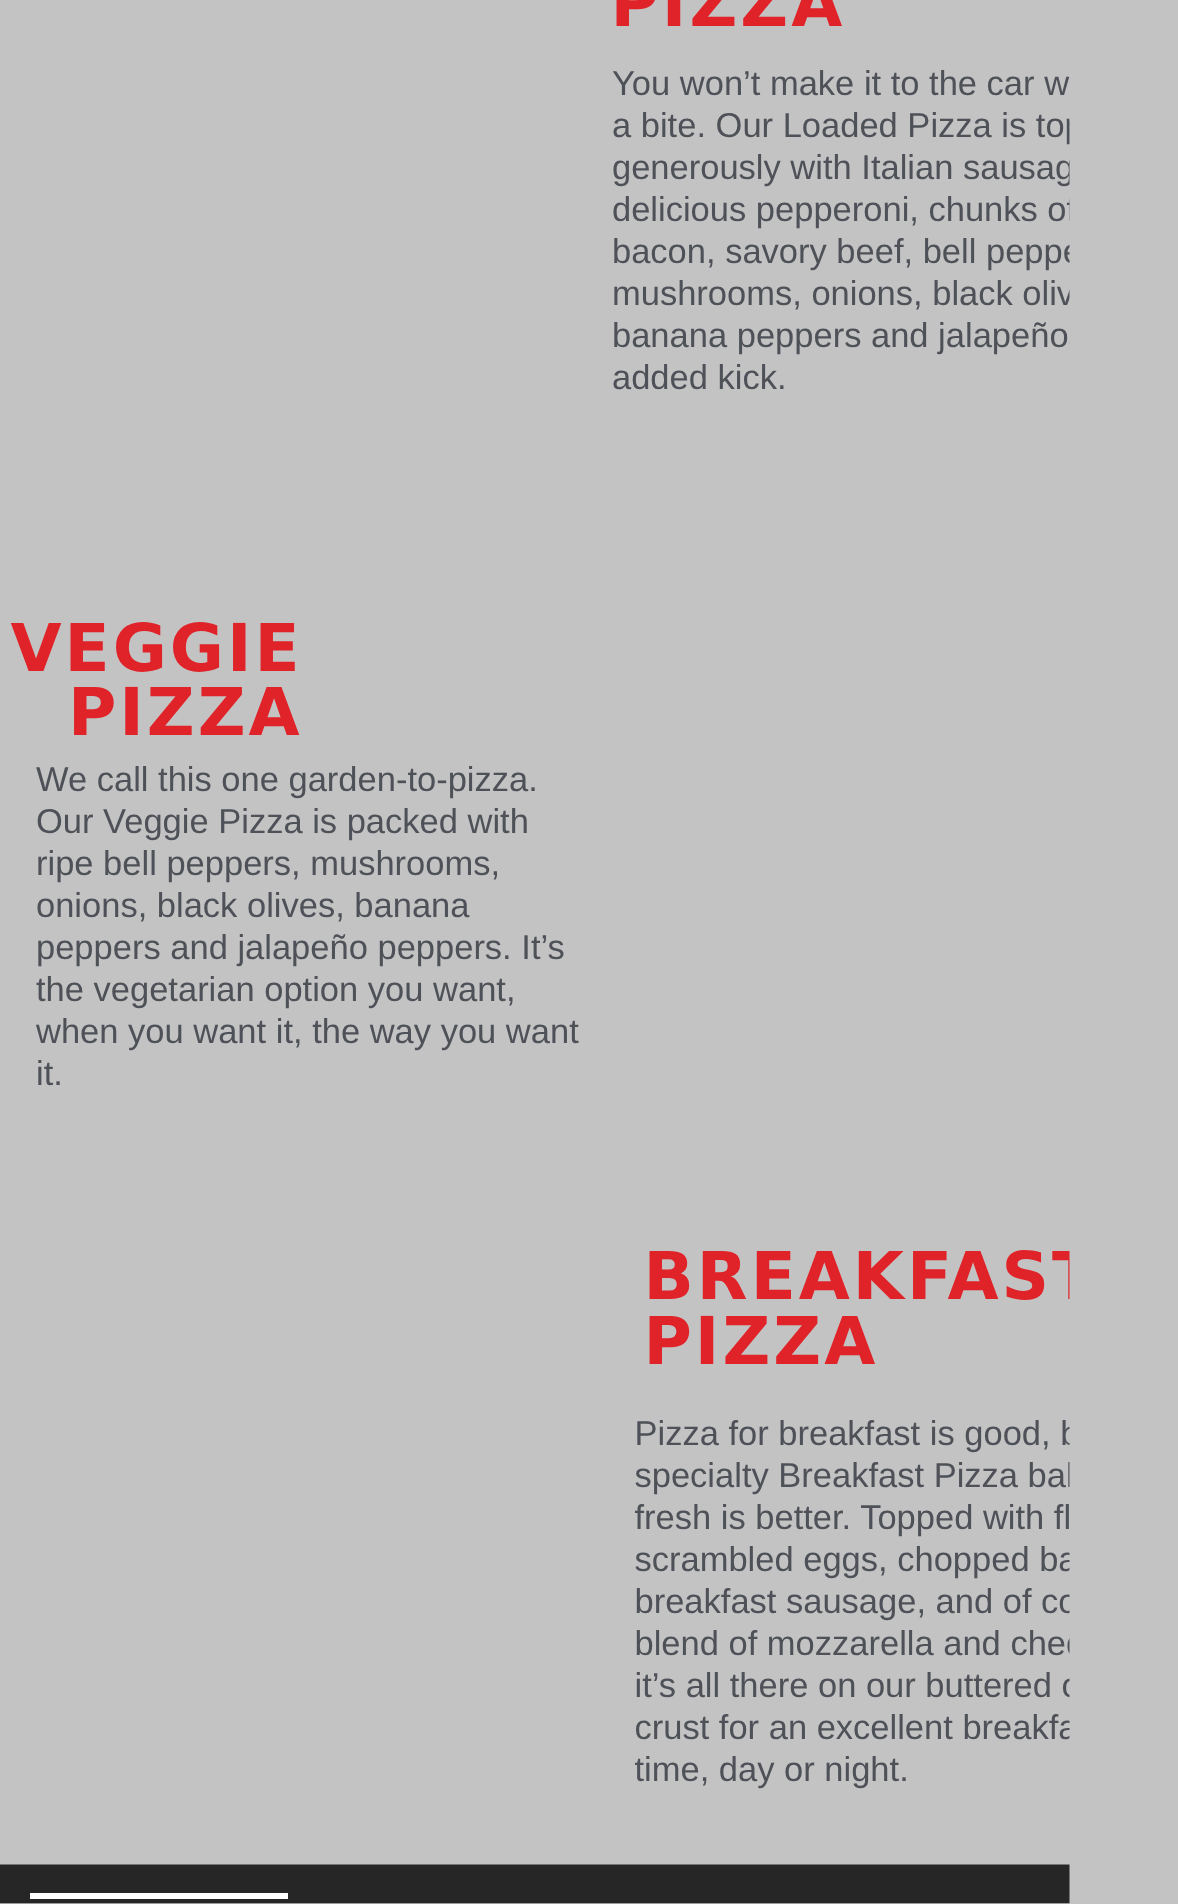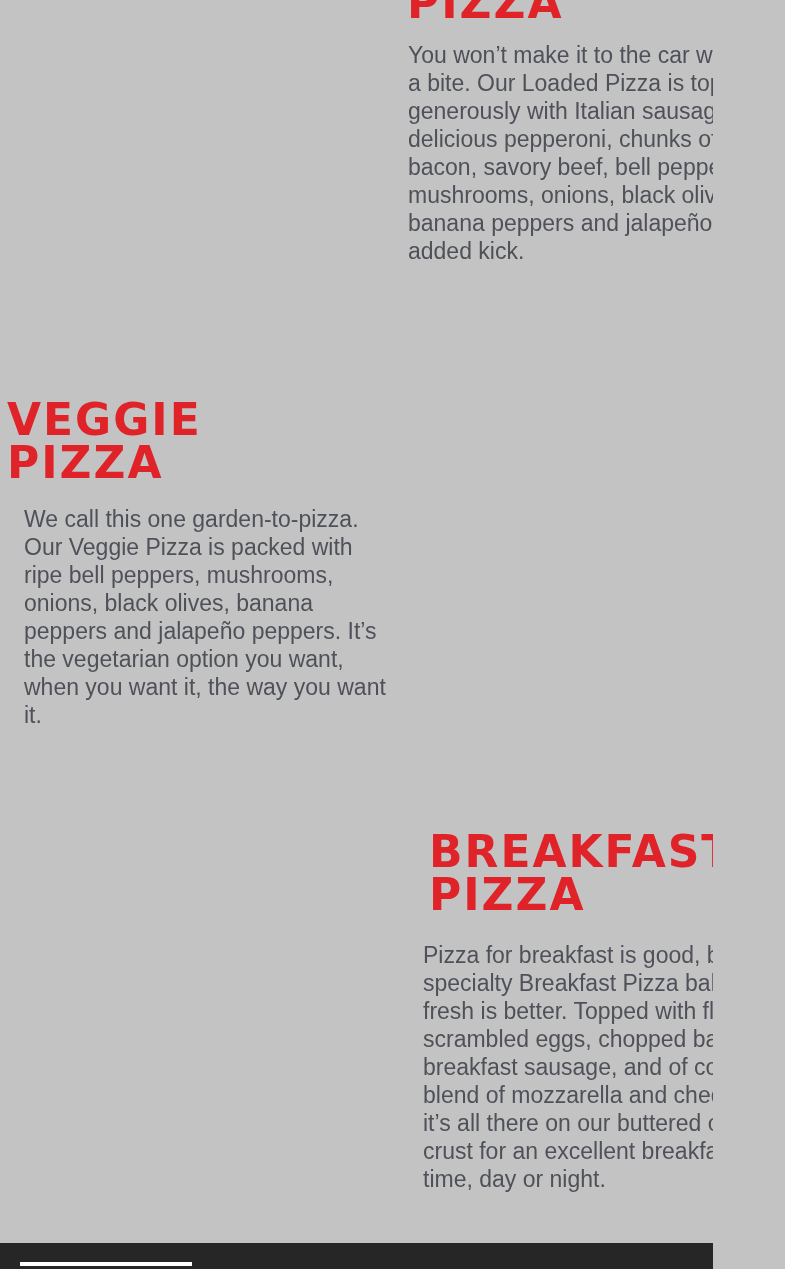--- a/index.html
+++ b/index.html
@@ -51,21 +51,21 @@
     position: absolute;
     left: 20px;
     top: 19px;
     width: 172px;
     height: 4px;
     background: var(--logo, #ffffff);
   }
   
   .s1-head { left: 407px; top: -19px; }
   .s1-para { left: 408px; top: 41px; }
-  .s2-head { left: 7px;   top: 398px; }
+  .s2-head { left: 7px;   top: 411px; text-align: right; }
   .s2-para { left: 24px;  top: 505px; }
   .s3-head { left: 408px; top: 830px; margin-left: 21px; }
   .s3-para { left: 408px; top: 941px; margin-left: 15px; }
 </style>
 </head>
 <body>
 
 <div class="stage">
 
   <section>

